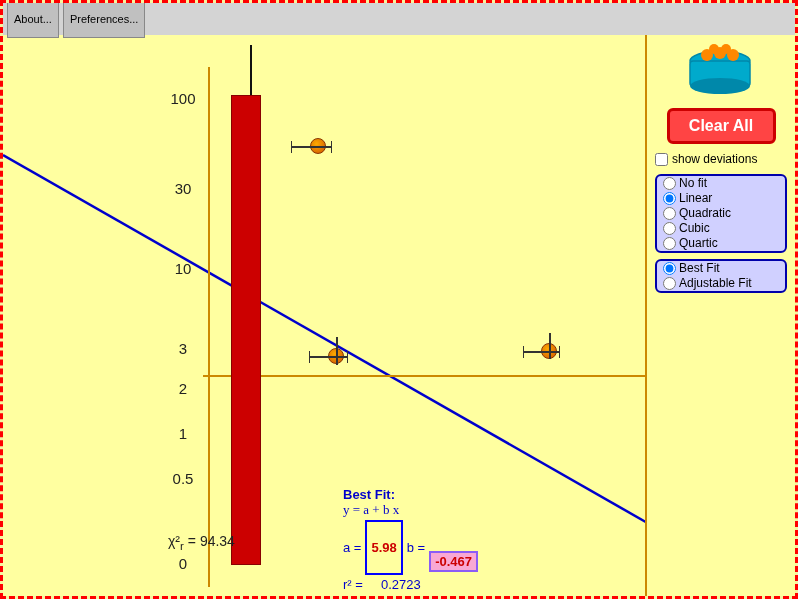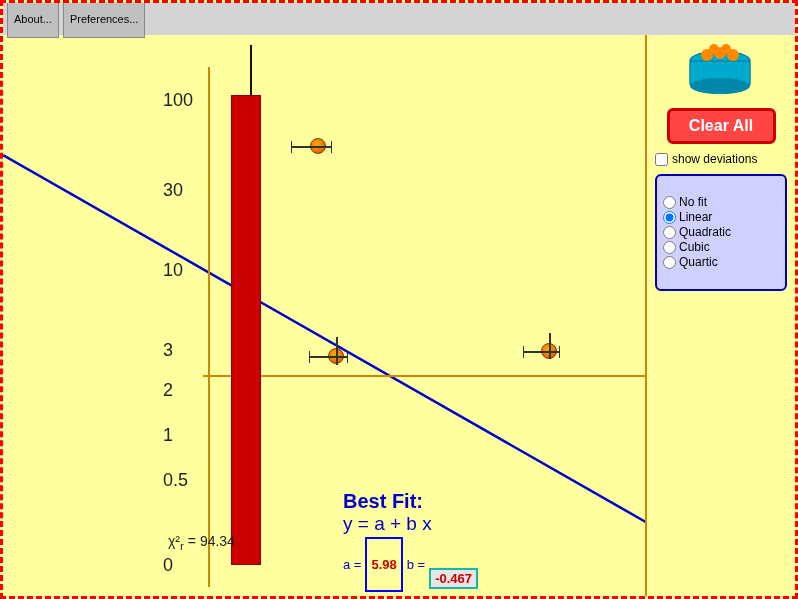--- a/index.html
+++ b/index.html
@@ -53,23 +53,23 @@
     }
     .v-axis {
       position: absolute;
       background: #cc8800;
       width: 2px;
     }
 
     
     .y-label {
       position: absolute;
-      font-size: 18px;
+      font-size: 15px;
       color: #222;
-      text-align: left;
+      text-align: center;
       width: 40px;
       left: 160px;
     }
 
     
     #chi-text {
       position: absolute;
       bottom: 50px;
       left: 165px;
       font-size: 14px;
@@ -80,41 +80,42 @@
     
     #bestfit-area {
       position: absolute;
       bottom: 10px;
       left: 340px;
       font-size: 13px;
       color: #0000cc;
     }
     #bestfit-area .bf-title {
       font-weight: bold;
-      font-size: 20px;
+      font-size: 13px;
     }
     #bestfit-area .bf-eq {
-      font-size: 19px;
+      font-size: 13px;
+      font-family: Liberation Serif, serif;
     }
     #bestfit-area .bf-vals {
       display: flex;
       align-items: center;
       gap: 4px;
       margin-top: 2px;
     }
     .val-box-a {
       border: 2px solid blue;
       background: #ffffa0;
       padding: 18px 4px;
       color: #cc0000;
       font-weight: bold;
     }
     .val-box-b {
-      border: 2px solid #14b8a6;
-      background: #e5e5e5;
+      border: 2px solid #8b5cf6;
+      background: #f9a8d4;
       padding: 1px 4px;
       color: #cc0000;
       font-weight: bold;
       margin-top: 28px;
     }
     #bestfit-area .bf-r2 {
       font-size: 13px;
       color: #0000cc;
       margin-top: 2px;
     }
@@ -179,21 +180,21 @@
       align-items: flex-end;
       gap: 4px;
       font-size: 12px;
       margin-bottom: 8px;
     }
 
     
     .radio-group {
       border: 2px solid #0000aa;
       border-radius: 6px;
-      padding: 19px 6px;
+      padding: 0 6px;
       margin-bottom: 6px;
       background: #d0d0ff;
     }
     .radio-group label {
       display: flex;
       align-items: center;
       gap: 3px;
       font-size: 12px;
       cursor: pointer;
       margin-bottom: 1px;
@@ -303,20 +304,25 @@
 
   <div id="bestfit-area">
     <div class="bf-title">Best Fit:</div>
     <div class="bf-eq">y = a + b x</div>
     <div class="bf-vals">
       <span>a =</span>
       <span class="val-box-a">5.98</span>
       <span>b =</span>
       <span class="val-box-b">-0.467</span>
     </div>
+    <div class="bf-r2">
+      <span>r² =</span>
+      &nbsp;&nbsp;&nbsp;
+      <span>0.2723</span>
+    </div>
   </div>
 
 
 </div>
 
 <div id="right-panel">
 
   <div id="data-points-area" style="position:relative; top:0; left:0; text-align:center; margin-bottom:10px;">
 
     <svg width="70" height="55" style="display:block;margin:auto;">
@@ -351,14 +357,22 @@
       <input type="radio" name="fittype" value="quadratic" style=""> Quadratic
     </label>
     <label>
       <input type="radio" name="fittype" value="cubic" style=""> Cubic
     </label>
     <label>
       <input type="radio" name="fittype" value="quartic" style=""> Quartic
     </label>
   </div>
 
+  <div class="radio-group">
+    <label>
+      <input type="radio" name="fitmode" value="bestfit" checked="" style=""> Best Fit
+    </label>
+    <label>
+      <input type="radio" name="fitmode" value="adjustable" style=""> Adjustable Fit
+    </label>
+  </div>
 
 </div>
 
 </body></html>

